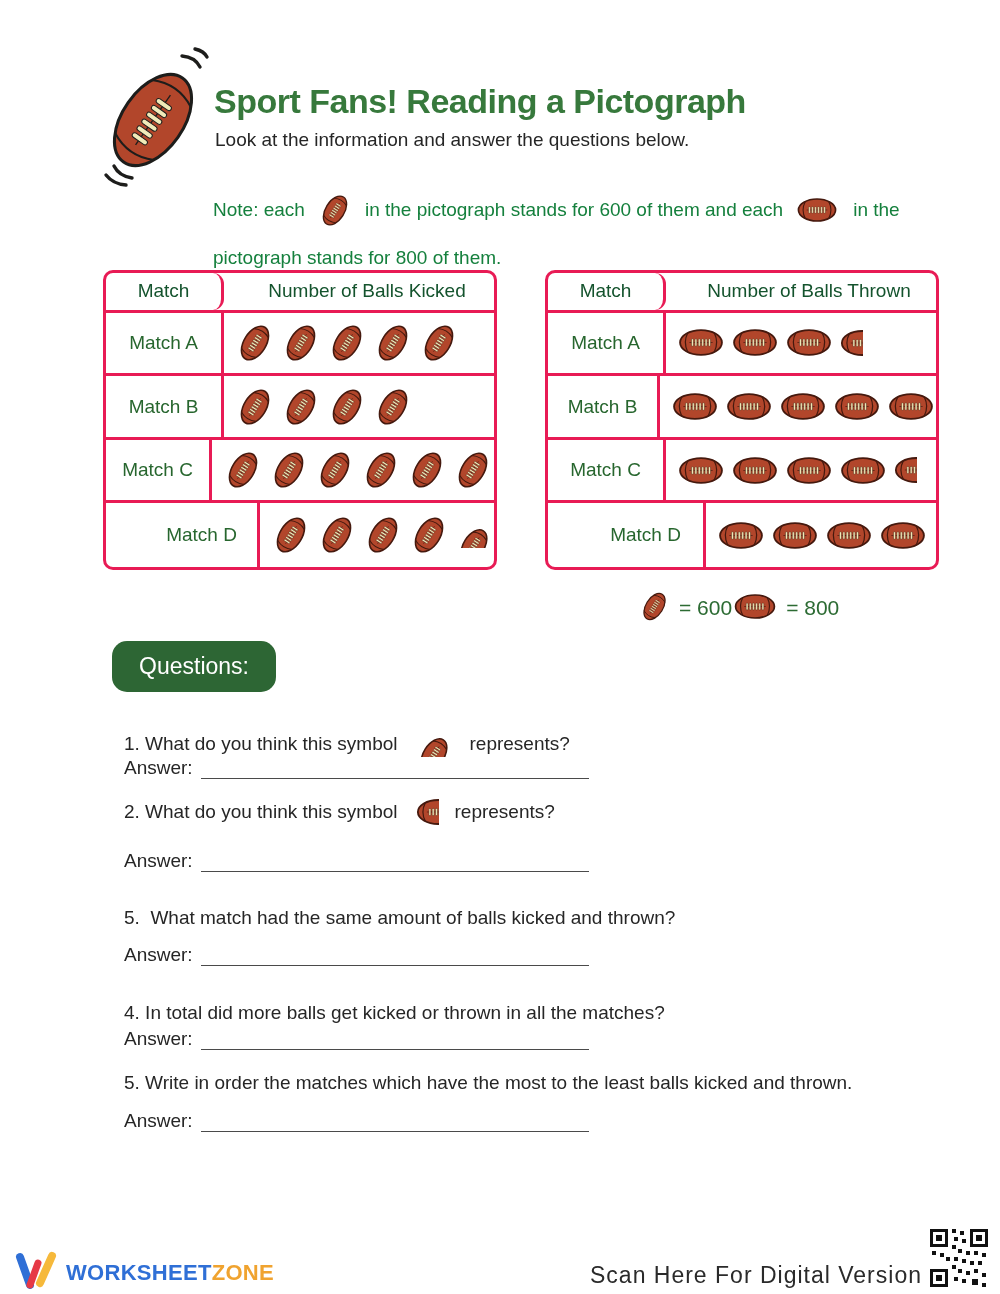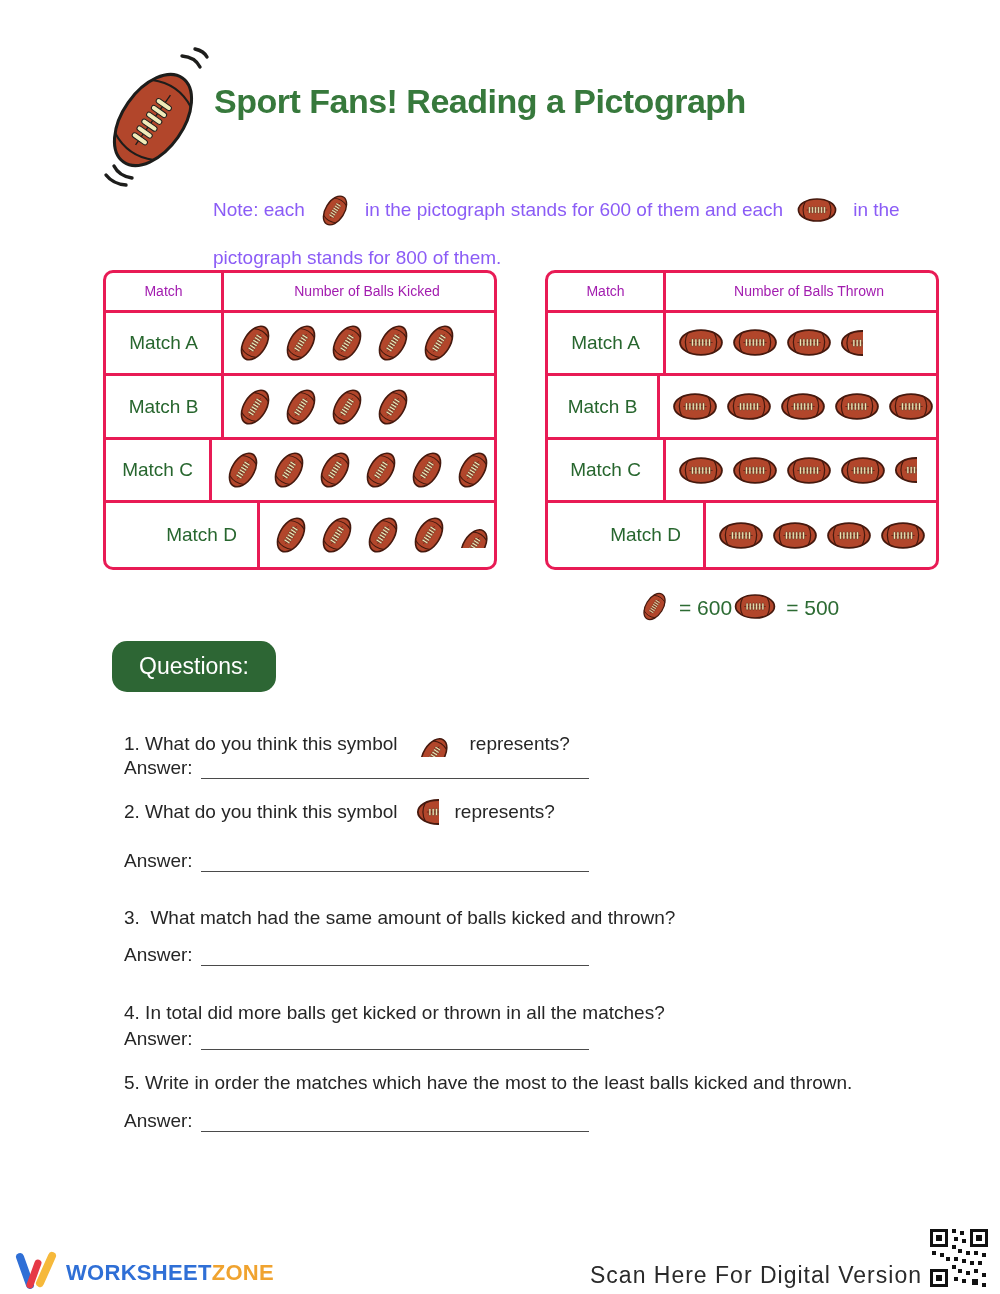--- a/index.html
+++ b/index.html
@@ -16,40 +16,40 @@
   
   .hero-ball { position:absolute; left:92px; top:44px; }
   .title {
     position:absolute; left:214px; top:82px;
     font-size:34px; font-weight:600; color:#37793c; letter-spacing:-0.5px;
   }
   .intro {
     position:absolute; left:215px; top:127px;
     font-size:19px; line-height:25px; color:#262626; width:740px;
   }
-  .note { position:absolute; left:213px; top:185px; width:720px; font-size:19px; color:#8b5cf6; }
+  .note { position:absolute; left:213px; top:185px; width:720px; font-size:19px; color:#15803d; }
   .note-line1 { display:flex; align-items:center; height:50px; }
   .note-line1 .ball-slot { display:inline-flex; align-items:center; }
   .note-sp1 { margin:0 12px 0 12px; }
   .note-sp2 { margin-left:2px; }
   .note-line2 { margin-top:12px; }
 
   
   .picto-table {
     position:absolute; top:270px; width:394px; height:300px;
     border:3px solid #e81b55; border-radius:10px; background:#fff;
     display:flex; flex-direction:column;
   }
   .t-header { display:flex; height:40px; border-bottom:3px solid #e81b55; }
   .t-row { display:flex; height:64.25px; border-bottom:3px solid #e81b55; }
   .t-row:last-child { border-bottom:none;padding-left:40px; }
   .t-col1 { width:118px; border-right:3px solid #e81b55; display:flex; align-items:center; justify-content:center; }
   .t-col2 { flex:1; display:flex; align-items:center;padding-left:16px; }
   .t-header .t-col2 { justify-content:center; }
-  .t-head-text { font-size:14px; color:#a21caf; }
+  .t-head-text { font-size:19px; color:#14532d;border-radius:11px; }
   .row-label { font-size:19px; color:#27662e; }
   .balls { padding-left:10px; gap:4px; }
   .balls .ball-slot { display:inline-flex; align-items:center; }
 
   
   .legend { position:absolute; left:638px; top:582px; display:flex; align-items:center; height:52px; }
   .legend-item { display:flex; align-items:center; gap:8px; }
   .legend-label { font-size:21px; color:#2c6b33; }
 
   
@@ -94,20 +94,21 @@
       </g>
       <path d="M 90 12 q 13 1 18 11" fill="none" stroke="#1d1d1b" stroke-width="3.4" stroke-linecap="round"></path>
       <path d="M 103 5 q 9 2 12 8" fill="none" stroke="#1d1d1b" stroke-width="3.4" stroke-linecap="round"></path>
       <path d="M 22 122 q 5 10 18 12" fill="none" stroke="#1d1d1b" stroke-width="3.4" stroke-linecap="round"></path>
       <path d="M 14 131 q 7 9 20 10" fill="none" stroke="#1d1d1b" stroke-width="3.4" stroke-linecap="round"></path>
     </svg>
   </div>
 
   <div class="title">Sport Fans! Reading a Pictograph</div>
   <div class="intro">
+    <div>Look at the information and answer the questions below.</div>
   </div>
 
   <div class="note">
     <div class="note-line1">
       <span>Note: each</span>
       <span class="ball-slot note-sp1">
           <svg width="36" height="43" viewBox="-26 -31 52 62">
             <g transform="rotate(-58) scale(0.85)">
               <ellipse cx="0" cy="0" rx="27" ry="16" fill="#b2462b" stroke="#45190e" stroke-width="2.4"></ellipse>
     <path d="M -17 -12.5 Q -23.5 0 -17 12.5" fill="none" stroke="#45190e" stroke-width="1.6"></path>
@@ -831,21 +832,21 @@
     <path d="M 17 -12.5 Q 23.5 0 17 12.5" fill="none" stroke="#45190e" stroke-width="1.6"></path>
     <line x1="-15" y1="0" x2="15" y2="0" stroke="#45190e" stroke-width="0.9"></line>
               <rect x="-12.3" y="-4.8" width="2.6" height="9.6" rx="1.2" fill="#f0eab9" stroke="#45190e" stroke-width="0.6"></rect>
               <rect x="-7.8999999999999995" y="-4.8" width="2.6" height="9.6" rx="1.2" fill="#f0eab9" stroke="#45190e" stroke-width="0.6"></rect>
               <rect x="-3.5" y="-4.8" width="2.6" height="9.6" rx="1.2" fill="#f0eab9" stroke="#45190e" stroke-width="0.6"></rect>
               <rect x="0.9000000000000001" y="-4.8" width="2.6" height="9.6" rx="1.2" fill="#f0eab9" stroke="#45190e" stroke-width="0.6"></rect>
               <rect x="5.3" y="-4.8" width="2.6" height="9.6" rx="1.2" fill="#f0eab9" stroke="#45190e" stroke-width="0.6"></rect>
               <rect x="9.7" y="-4.8" width="2.6" height="9.6" rx="1.2" fill="#f0eab9" stroke="#45190e" stroke-width="0.6"></rect>
             </g>
           </svg></span>
-      <span class="legend-label">= 500</span>
+      <span class="legend-label">= 800</span>
     </div>
   </div>
 
   <div class="q-badge">Questions:</div>
   <div id="questions-list">
       <div class="q-row" style="top:723px"><span>1. What do you think this symbol</span><span class="ball-slot"><svg width="40" height="26" viewBox="-26 -31 52 34">
             <g transform="rotate(-58) scale(0.85)">
               <ellipse cx="0" cy="0" rx="27" ry="16" fill="#b2462b" stroke="#45190e" stroke-width="2.4"></ellipse>
     <path d="M -17 -12.5 Q -23.5 0 -17 12.5" fill="none" stroke="#45190e" stroke-width="1.6"></path>
     <path d="M 17 -12.5 Q 23.5 0 17 12.5" fill="none" stroke="#45190e" stroke-width="1.6"></path>
@@ -873,21 +874,21 @@
               <rect x="-3.5" y="-4.8" width="2.6" height="9.6" rx="1.2" fill="#f0eab9" stroke="#45190e" stroke-width="0.6"></rect>
               <rect x="0.9000000000000001" y="-4.8" width="2.6" height="9.6" rx="1.2" fill="#f0eab9" stroke="#45190e" stroke-width="0.6"></rect>
               <rect x="5.3" y="-4.8" width="2.6" height="9.6" rx="1.2" fill="#f0eab9" stroke="#45190e" stroke-width="0.6"></rect>
               <rect x="9.7" y="-4.8" width="2.6" height="9.6" rx="1.2" fill="#f0eab9" stroke="#45190e" stroke-width="0.6"></rect>
             </g>
           </svg></span><span>represents?</span></div>
       <div class="a-row" style="top:848px">
         <span>Answer:</span>
         <span class="a-line"></span>
       </div>
-      <div class="q-row" style="top:897px"><span>3.  What match had the same amount of balls kicked and thrown?</span></div>
+      <div class="q-row" style="top:897px"><span>5.  What match had the same amount of balls kicked and thrown?</span></div>
       <div class="a-row" style="top:942px">
         <span>Answer:</span>
         <span class="a-line"></span>
       </div>
       <div class="q-row" style="top:992px"><span>4. In total did more balls get kicked or thrown in all the matches?</span></div>
       <div class="a-row" style="top:1026px">
         <span>Answer:</span>
         <span class="a-line"></span>
       </div>
       <div class="q-row" style="top:1062px"><span>5. Write in order the matches which have the most to the least balls kicked and thrown.</span></div>

